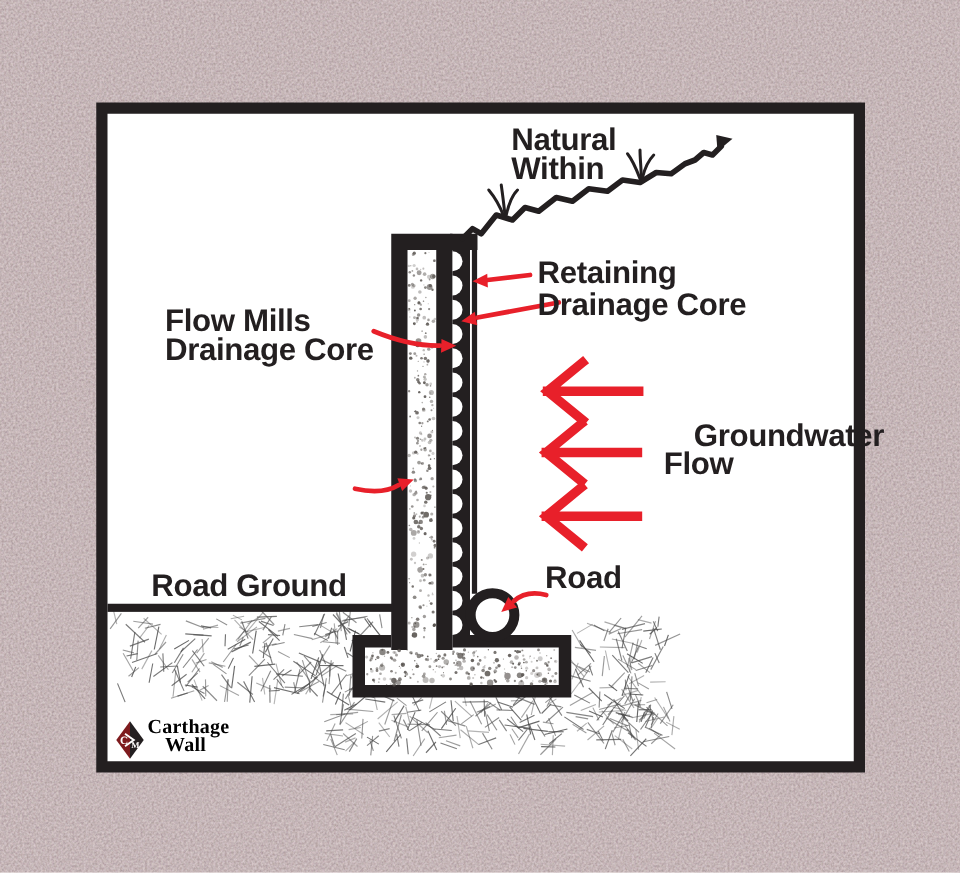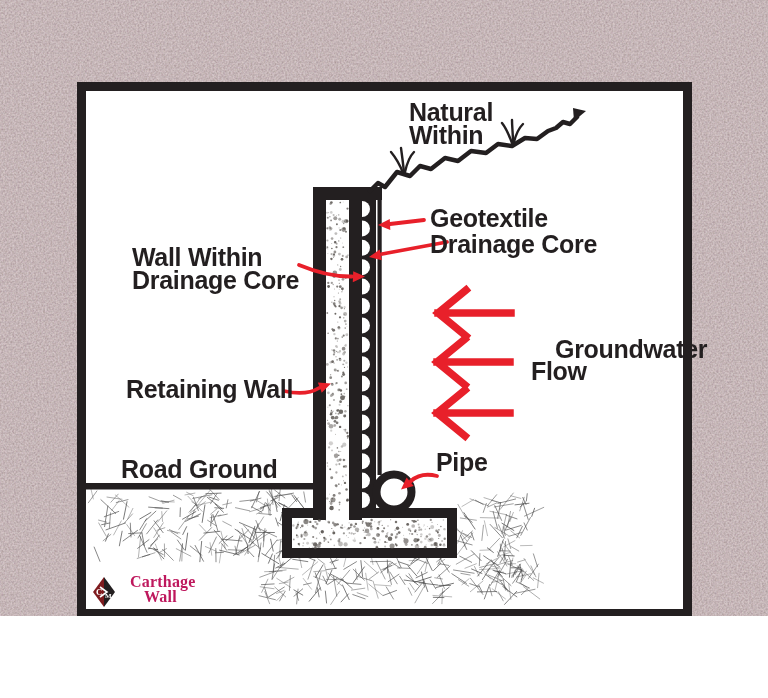--- a/index.html
+++ b/index.html
@@ -1,29 +1,29 @@
 <!DOCTYPE html>
 <html style="--frame-bg: #c7a2a3; --panel-bg: #ffffff; --ink: #231f20; --arrow-red: #e8202a; --speck: #57524e; --hatch: #4b4b4b;"><head>
 <meta charset="utf-8">
 <style>
   :root{
     --frame-bg:#c7a2a3; --panel-bg:#ffffff; --ink:#231f20;
     --arrow-red:#e8202a; --speck:#57524e; --hatch:#4b4b4b;
   }
   html,body{margin:0;padding:0;background:#fff;}
-  .stage{position:relative;width:768px;height:616px;overflow:hidden;
+  .stage{position:relative;width:768px;height:698px;overflow:hidden;
          font-family:"Liberation Sans",sans-serif;}
   .stage svg.layer{position:absolute;left:0;top:0;}
   .lbl{position:absolute;z-index:3;color:var(--ink);
        font:700 25px/23px "Liberation Sans",sans-serif;
        letter-spacing:-0.3px;white-space:nowrap;}
   .lbl div{white-space:nowrap;}
   .logo{position:absolute;left:92px;top:574px;z-index:3;display:flex;align-items:flex-start;}
   .logo .mark{margin-top:2px;}
-  .logo .nm{margin-left:14px;color:#be185d;
+  .logo .nm{margin-left:2px;color:#000000;
             font:700 16px/15px "Liberation Serif",serif;letter-spacing:0.2px;}
   .logo .nm .l2{padding-left:14px;}
 </style>
 </head>
 <body>
 
 <div class="stage">
 
   <svg class="layer" width="768" height="698">
     <defs>
@@ -1136,43 +1136,40 @@
       <path d="M 510,362 L 437,362 M 465,339 L 437,362 L 465,385"></path>
       <path d="M 510,413 L 437,413 M 465,390 L 437,413 L 465,436"></path>
     </g>
   </svg>
 
   <div class="lbl" style="left:409px;top:101px;">
     <div>Natural</div>
     <div>Within</div>
   </div>
   <div class="lbl" style="left:430px;top:207px;">
-    <div>Geotextile</div>
+    <div>Retaining</div>
   </div>
   <div class="lbl" style="left:430px;top:233px;">
     <div>Drainage Core</div>
   </div>
   <div class="lbl" style="left:132px;top:246px;">
-    <div>Wall Within</div>
+    <div>Flow Mills</div>
     <div>Drainage Core</div>
   </div>
   <div class="lbl" style="left:531px;top:338px;margin-left:24px;">
     <div>Groundwater</div>
   </div>
   <div class="lbl" style="left:531px;top:360px;">
     <div>Flow</div>
   </div>
-  <div class="lbl" style="left:126px;top:378px;">
-    <div>Retaining Wall</div>
-  </div>
   <div class="lbl" style="left:121px;top:458px;">
     <div>Road Ground</div>
   </div>
   <div class="lbl" style="left:436px;top:451px;">
-    <div>Pipe</div>
+    <div>Road</div>
   </div>
 
   <div class="logo">
     <svg class="mark" width="24" height="32" viewBox="0 0 24 32">
       <polygon points="12,1 1,16 12,31" fill="#7e1b1e"></polygon>
       <polygon points="12,1 23,16 12,31" fill="#231f20"></polygon>
       <polyline points="8,21 15,16 8,11" fill="none" stroke="#ffffff" stroke-width="1.6"></polyline>
       <text x="4" y="19" font-family="Liberation Serif, serif" font-size="9" font-weight="700" fill="#ffffff">C</text>
       <text x="13" y="22" font-family="Liberation Serif, serif" font-size="7" font-weight="700" fill="#ffffff">M</text>
     </svg>

